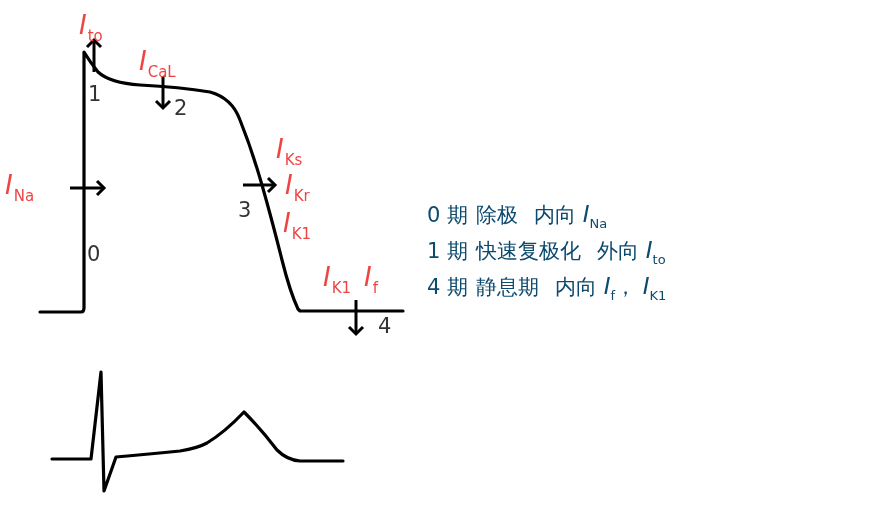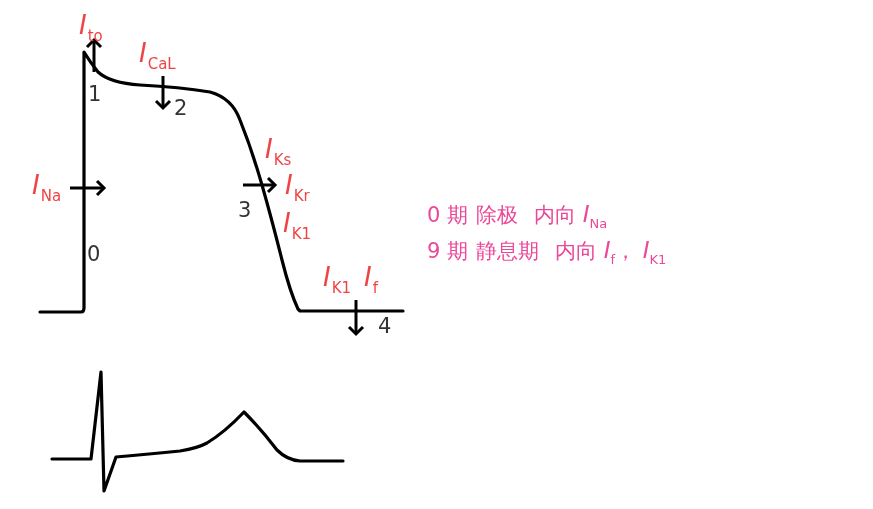--- a/index.html
+++ b/index.html
@@ -5,21 +5,21 @@
     html, body { margin: 0; padding: 0; background: #ffffff; }
     body { width: 873px; height: 509px; position: relative; overflow: hidden;
            font-family: "DejaVu Sans", "Liberation Sans", sans-serif; color: #222; }
     .figure { position: absolute; left: 0; top: 0; width: 873px; height: 509px; }
     svg.curves { position: absolute; left: 0; top: 0; }
     .lbl { position: absolute; font-size: 21px; line-height: 1; color: #333; white-space: nowrap; }
     .cur { position: absolute; white-space: nowrap; line-height: 1; color: #ef4444; }
     .cur .I { font-family: "DejaVu Sans", sans-serif; font-style: italic; font-size: 26px; font-weight: 300; }
     .cur .sub { font-size: 15px; position: relative; top: 7px; margin-left: 1px; }
     .legend { position: absolute; left: 427px; top: 196px; }
-    .legend-row { height: 36px; font-size: 21px; line-height: 36px; color: #ec4899; white-space: nowrap; }
+    .legend-row { height: 36px; font-size: 21px; line-height: 36px; color: #0c4a6e; white-space: nowrap; }
     .legend-row .sp { display: inline-block; width: 8px; }
     .legend-row .sp2 { display: inline-block; width: 16px; }
     .legend-row .I { font-style: italic; font-size: 23px; }
     .legend-row .sub { font-size: 13px; position: relative; top: 6px; }
   </style>
 </head>
 <body>
 
 <div class="figure">
 
@@ -65,27 +65,27 @@
              Q 198 448 207 443
              Q 225 432 244 412
              Q 260 428 277 450
              Q 287 460 300 461
              L 343 461" fill="none" stroke="#000" stroke-width="3.2" stroke-linecap="round" stroke-linejoin="round"></path>
   </svg>
 
   <div class="cur" style="left:79px; top:12px;">
     <span class="I">I</span><span class="sub">to</span>
   </div>
-  <div class="cur" style="left:139px; top:40px;">
+  <div class="cur" style="left:139px; top:48px;">
     <span class="I">I</span><span class="sub">CaL</span>
   </div>
-  <div class="cur" style="left:32px; top:172px;">
+  <div class="cur" style="left:5px; top:172px;">
     <span class="I">I</span><span class="sub">Na</span>
   </div>
-  <div class="cur" style="left:265px; top:136px;">
+  <div class="cur" style="left:276px; top:136px;">
     <span class="I">I</span><span class="sub">Ks</span>
   </div>
   <div class="cur" style="left:285px; top:172px;">
     <span class="I">I</span><span class="sub">Kr</span>
   </div>
   <div class="cur" style="left:283px; top:210px;">
     <span class="I">I</span><span class="sub">K1</span>
   </div>
   <div class="cur" style="left:323px; top:264px;">
     <span class="I">I</span><span class="sub">K1</span>
@@ -99,18 +99,22 @@
   <div class="lbl" style="left:87px; top:244px;">0</div>
   <div class="lbl" style="left:238px; top:200px;">3</div>
   <div class="lbl" style="left:378px; top:316px;">4</div>
 
   <div class="legend">
     <div class="legend-row">
       <span>0 期</span><span class="sp"></span><span>除极</span><span class="sp2"></span><span>内向</span>
       <span class="I">I</span><span class="sub">Na</span>
     </div>
     <div class="legend-row">
-      <span>9 期</span><span class="sp"></span><span>静息期</span><span class="sp2"></span><span>内向</span>
+      <span>1 期</span><span class="sp"></span><span>快速复极化</span><span class="sp2"></span><span>外向</span>
+      <span class="I">I</span><span class="sub">to</span>
+    </div>
+    <div class="legend-row">
+      <span>4 期</span><span class="sp"></span><span>静息期</span><span class="sp2"></span><span>内向</span>
       <span class="I">I</span><span class="sub">f</span><span>，</span>
       <span class="I">I</span><span class="sub">K1</span>
     </div>
   </div>
 </div>
 
 </body></html>

